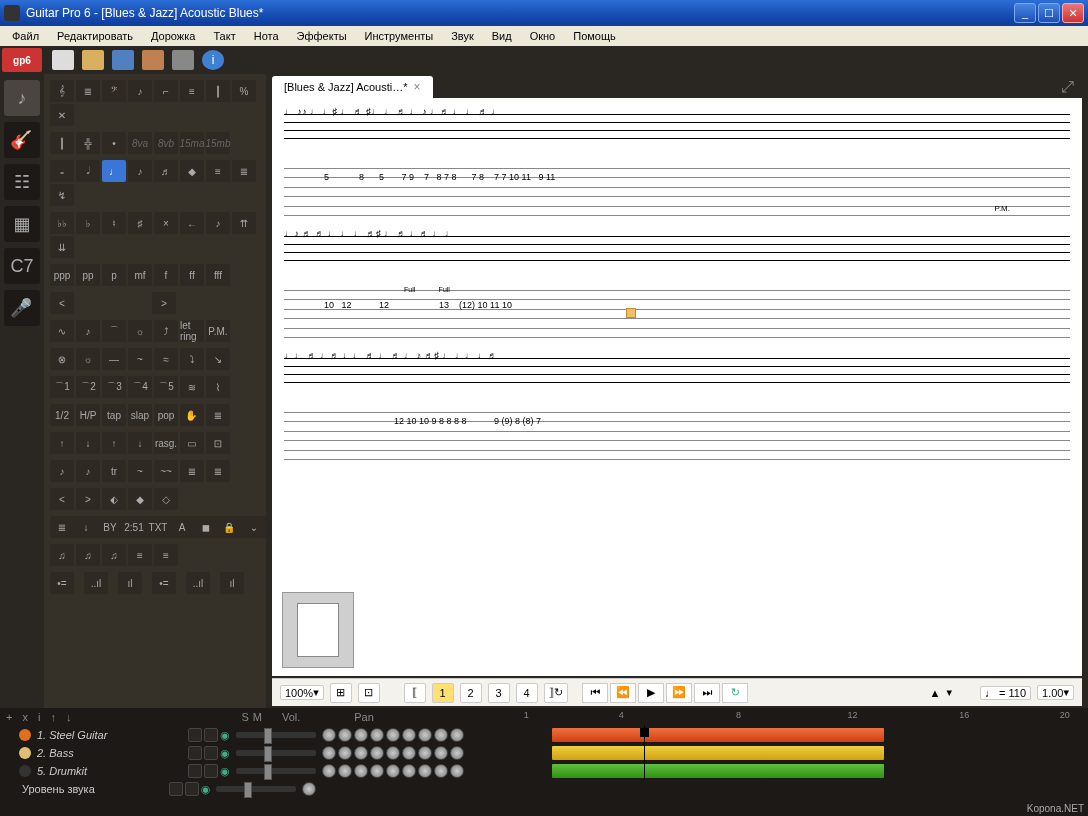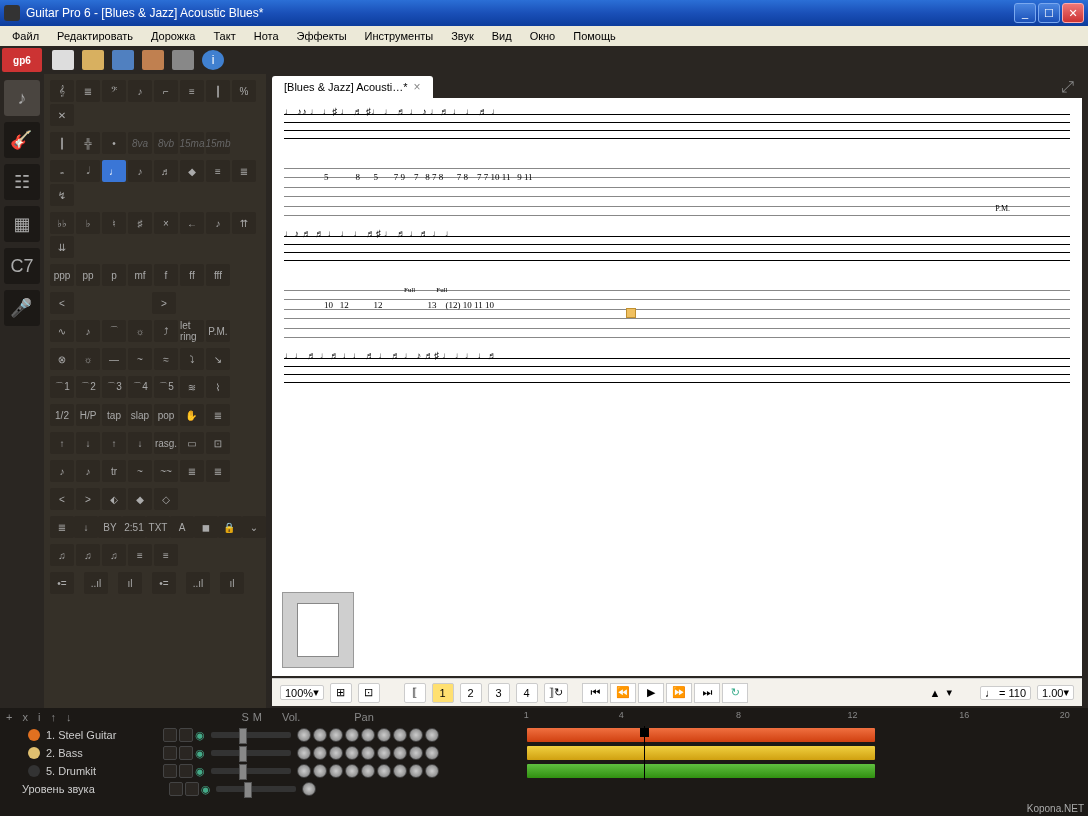--- a/index.html
+++ b/index.html
@@ -53,39 +53,39 @@
 .doctab .expand { margin-left:auto; color:#888; padding:0 8px; }
 
 .score { flex:1; background:#fff; margin:0 6px 2px 6px; position:relative; overflow:hidden; }
 .staff { height:50px; margin:8px 12px; position:relative; }
 .staff::before { content:''; position:absolute; left:0; right:0; top:8px; height:32px;
   background:repeating-linear-gradient(to bottom,#000 0,#000 1px,transparent 1px,transparent 8px); }
 .tab-staff { height:56px; margin:6px 12px; position:relative; }
 .tab-staff::before { content:''; position:absolute; left:0; right:0; top:4px; height:48px;
   background:repeating-linear-gradient(to bottom,#888 0,#888 1px,transparent 1px,transparent 9.4px); }
 .notes-overlay { position:absolute; inset:0; font-size:10px; color:#000; }
-.frets { position:absolute; font-size:9px; color:#000;font-family:Liberation Serif, serif; }
+.frets { position:absolute; font-size:9px; color:#000; }
 .thumb { position:absolute; left:10px; bottom:8px; width:72px; height:76px; background:#cfcfcf; border:1px solid #999; }
 .thumb-inner { margin:10px 14px; height:54px; background:#fff; border:1px solid #888; }
 
 
 .playbar { height:28px; background:#f4f2ec; display:flex; align-items:center; padding:0 8px; gap:6px; font-size:11px; border-top:1px solid #ccc; margin:0 6px 2px; }
 .pbtn { min-width:22px; height:20px; background:#fff; border:1px solid #ccc; border-radius:2px; display:flex; align-items:center; justify-content:center; padding:0 4px; }
 .pbtn.ylw { background:#ffe070; }
 .zoombox { display:flex; align-items:center; border:1px solid #ccc; border-radius:2px; background:#fff; padding:0 4px; }
 .playctrl { display:flex; gap:2px; margin-left:8px; }
 .playctrl .pc { width:26px; height:20px; background:#fff; border:1px solid #ccc; display:flex; align-items:center; justify-content:center; }
 .spacer { flex:1; }
 
 
 .tracks { height:116px; background:#1c1916; font-size:11px; color:#ccc; }
 .trackhead { height:18px; display:flex; align-items:center; padding:0 6px; gap:10px; color:#888; background:#1c1916; }
 .trackhead .th-r { margin-left:160px; display:flex; gap:4px; }
 .trackrow { height:18px; display:flex; align-items:center; }
-.trackrow .trknum { width:163px; padding-left:28px; display:flex; align-items:center; gap:6px; }
+.trackrow .trknum { width:188px; padding-left:19px; display:flex; align-items:center; gap:6px;font-style:italic; }
 .trkic { width:12px; height:12px; border-radius:50%; }
 .ic-orange { background:#e07020; }
 .ic-black { background:#333; }
 .ic-bass { background:#e0c070; }
 .trkctrls { display:flex; gap:2px; align-items:center; width:360px; }
 .sm { width:14px; height:14px; background:#2a2622; border:1px solid #444; border-radius:2px; }
 .knob { width:14px; height:14px; background:radial-gradient(#ccc,#777); border-radius:50%; border:1px solid #444; }
 .fader { width:80px; height:6px; background:#333; position:relative; border-radius:2px; margin:0 4px; }
 .fader::after { content:''; position:absolute; left:35%; top:-4px; width:6px; height:14px; background:#888; border:1px solid #555; }
 .timeline { flex:1; height:18px; position:relative; display:flex; }
@@ -320,20 +320,23 @@
           <div class="notes-overlay">♩♪ ♬ ♬ ♩ ♩ ♩ ♬♯ ♩ ♬ ♩♬ ♩ ♩</div>
         </div>
       <div class="tab-staff">
           <div class="frets" style="top:14px;left:40px">10 &nbsp; 12 &nbsp;&nbsp;&nbsp;&nbsp;&nbsp;&nbsp;&nbsp;&nbsp;&nbsp; 12 &nbsp;&nbsp;&nbsp;&nbsp;&nbsp;&nbsp;&nbsp;&nbsp;&nbsp;&nbsp;&nbsp;&nbsp;&nbsp;&nbsp;&nbsp;&nbsp;&nbsp;&nbsp; 13 &nbsp;&nbsp; (12) 10 11 10</div>
           <div class="frets" style="top:0;left:120px;font-size:7px">Full &nbsp;&nbsp;&nbsp;&nbsp;&nbsp;&nbsp;&nbsp;&nbsp;&nbsp;&nbsp; Full</div>
           <div style="position:absolute;top:22px;left:342px;width:10px;height:10px;background:#f0c060;border:1px solid #c09030"></div>
         </div>
       <div class="staff">
           <div class="notes-overlay">♩♩ ♬ ♩♬ ♩♩ ♬ ♩ ♬ ♩ ♪ ♬♯ ♩ ♩♩ ♩♬</div>
         </div>
+      <div class="tab-staff">
+          <div class="frets" style="top:8px;left:110px">12 10 10 9 8 8 8 8 &nbsp;&nbsp;&nbsp;&nbsp;&nbsp;&nbsp;&nbsp;&nbsp;&nbsp; 9 (9) 8 (8) 7</div>
+        </div>
       <div class="thumb">
           <div class="thumb-inner"></div>
         </div>
     </div>
 
     <div class="playbar">
       <div class="zoombox"><span>100%</span> ▾</div>
       <div class="pbtn">⊞</div>
       <div class="pbtn">⊡</div>
       <div style="width:12px"></div>

